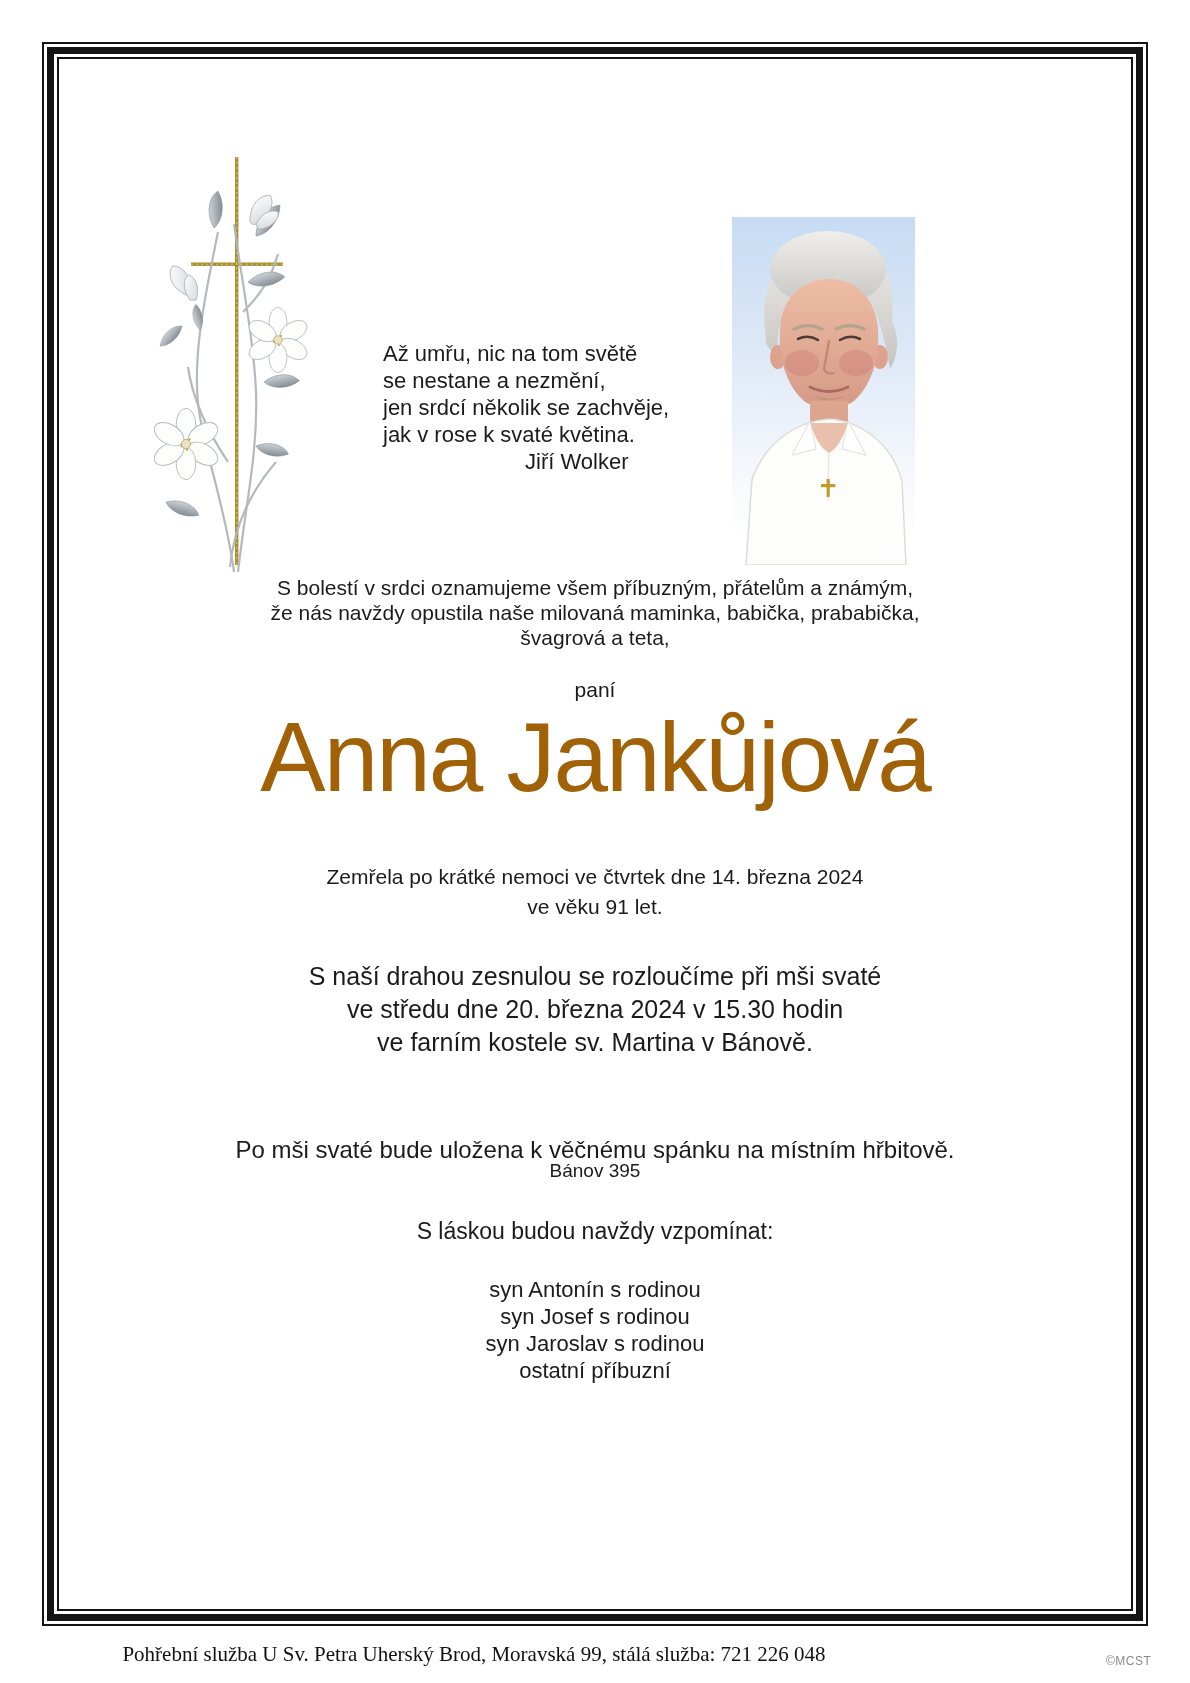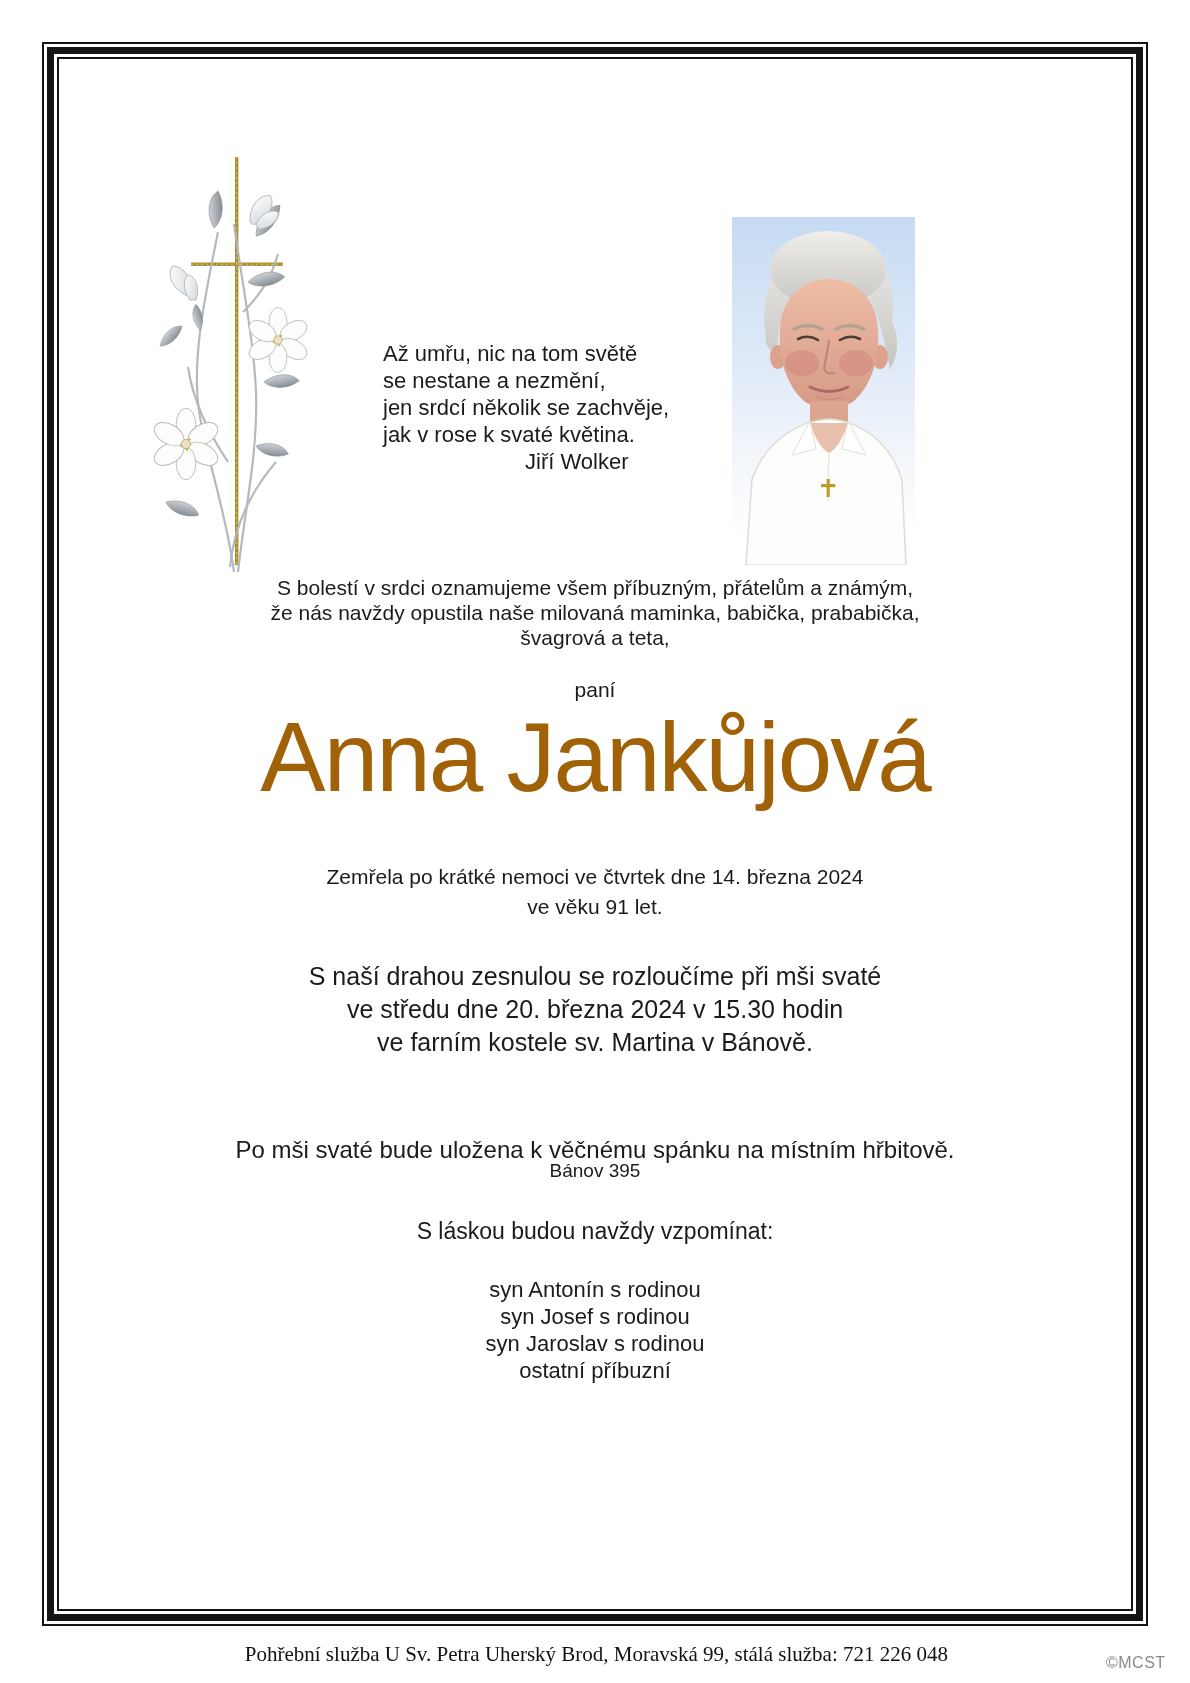--- a/index.html
+++ b/index.html
@@ -54,27 +54,27 @@
   }
   .death-info   { top:862px; font-size:21px; line-height:30px; }
   .funeral-info { top:960px; font-size:25px; line-height:33px; }
   .funeral-info .bold { font-weight:normal; }
   .burial-info  { top:1092px; font-size:24px;margin-top:44px; }
   .address      { top:1160px; font-size:19px; }
   .remembrance  { top:1218px; font-size:23px; }
   .mourners     { top:1276px; font-size:22px; line-height:27px; }
   .footer {
     position:absolute; left:0; top:1642px; width:948px;
-    text-align:right;
+    text-align:center;
     font-family:"Liberation Serif", serif;
     font-size:21px; color:#111;
   }
   .watermark {
     position:absolute; left:1106px; top:1654px;
-    font-size:16px; color:#8a8a8a; letter-spacing:0.5px;
+    font-size:12px; color:#8a8a8a; letter-spacing:0.5px;
   }
 </style>
 </head>
 <body>
 
 <div class="page">
 
   <div class="frame-outer">
     <div class="frame-mid">
       <div class="frame-inner"></div>

